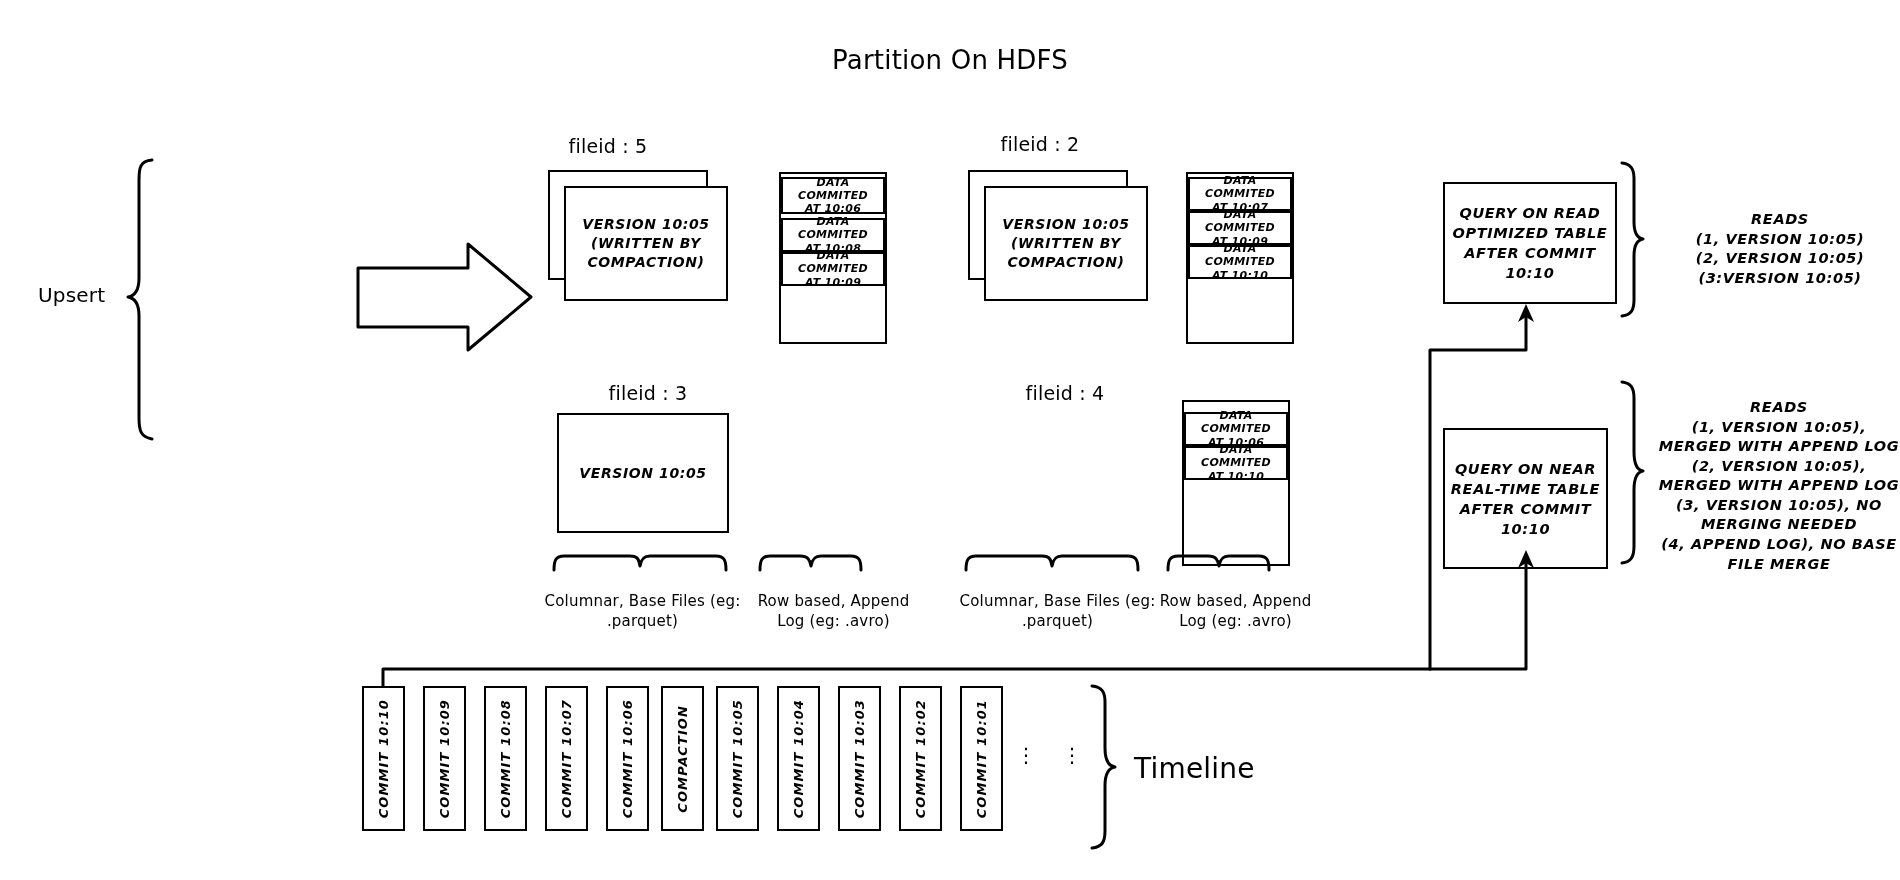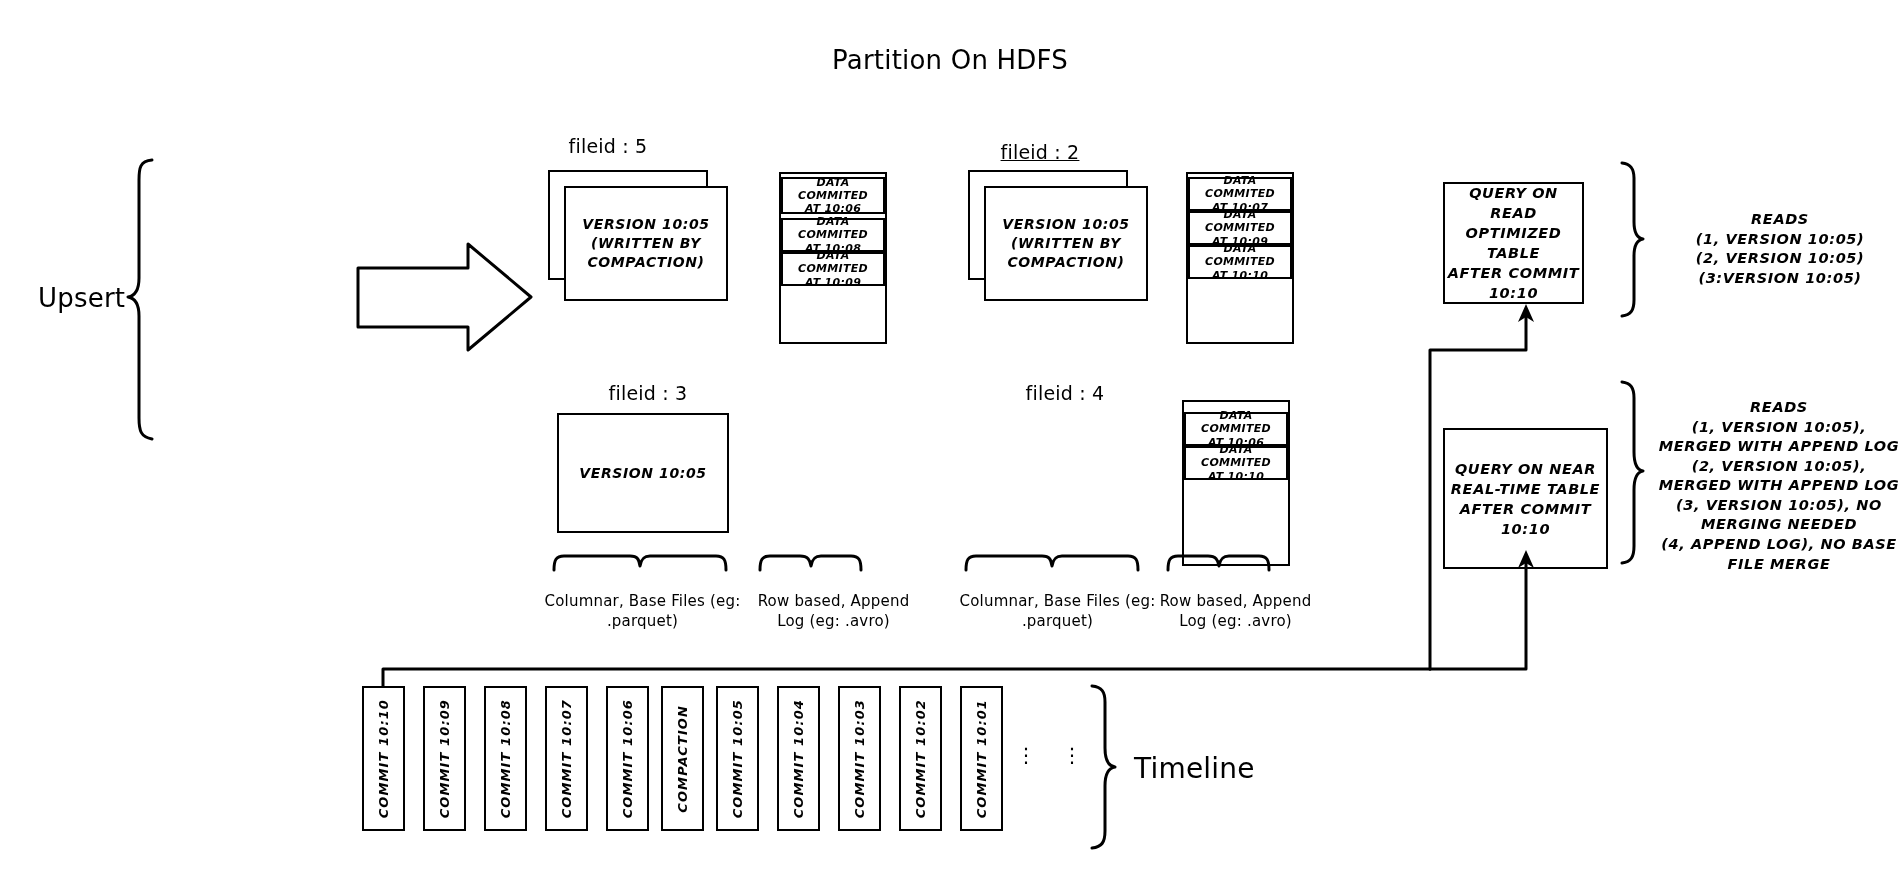--- a/index.html
+++ b/index.html
@@ -36,21 +36,21 @@
     font-size:26px;
     text-align:center;
     white-space:nowrap;
   }
   .fileid{
     font-size:19px;
     text-align:center;
     white-space:nowrap;
   }
   .upsert-label{
-    font-size:26px;
+    font-size:20px;
     white-space:nowrap;
   }
   .commit-arrow-label{
     font-size:17px;
     white-space:nowrap;
   }
   .brace-cap{
     font-size:15px;
     text-align:center;
     line-height:1.30;
@@ -171,21 +171,21 @@
   </div>
   <div class="logcell" style="left:781px;top:218px;width:104px;height:34px;">
     <span class="lbl hand-bold">DATA COMMITED
 AT 10:08</span>
   </div>
   <div class="logcell" style="left:781px;top:252px;width:104px;height:34px;">
     <span class="lbl hand-bold">DATA COMMITED
 AT 10:09</span>
   </div>
 
-  <div class="abs fileid hand-round" style="left:940px;top:141px;width:200px;text-decoration:underline;">fileid : 2</div>
+  <div class="abs fileid hand-round" style="left:940px;top:133px;width:200px;">fileid : 2</div>
 
   <div class="box ghost" style="left:968px;top:170px;width:160px;height:110px;"></div>
   <div class="box" style="left:984px;top:186px;width:164px;height:115px;">
     <span class="lbl hand-bold">VERSION 10:05
 (WRITTEN BY
 COMPACTION)</span>
   </div>
 
   <div class="logbox" style="left:1186px;top:172px;width:108px;height:172px;"></div>
   <div class="logcell" style="left:1188px;top:177px;width:104px;height:34px;">
@@ -223,21 +223,21 @@
 (eg: .parquet)</div>
   <div class="abs brace-cap hand-round" style="left:756px;top:592px;width:155px;">Row based,
 Append Log  (eg:
 .avro)</div>
   <div class="abs brace-cap hand-round" style="left:955px;top:592px;width:205px;">Columnar, Base Files
 (eg: .parquet)</div>
   <div class="abs brace-cap hand-round" style="left:1158px;top:592px;width:155px;">Row based,
 Append Log  (eg:
 .avro)</div>
 
-  <div class="box qbox" style="left:1443px;top:182px;width:141px;height:122px;">
+  <div class="box qbox" style="left:1443px;top:182px;width:174px;height:122px;">
     <span class="lbl hand-bold">QUERY ON READ
 OPTIMIZED TABLE
 AFTER COMMIT
 10:10</span>
   </div>
   <div class="reads hand-bold" style="left:1648px;top:210px;width:264px;">READS
 (1, VERSION 10:05)
 (2, VERSION 10:05)
 (3:VERSION 10:05)</div>
 

